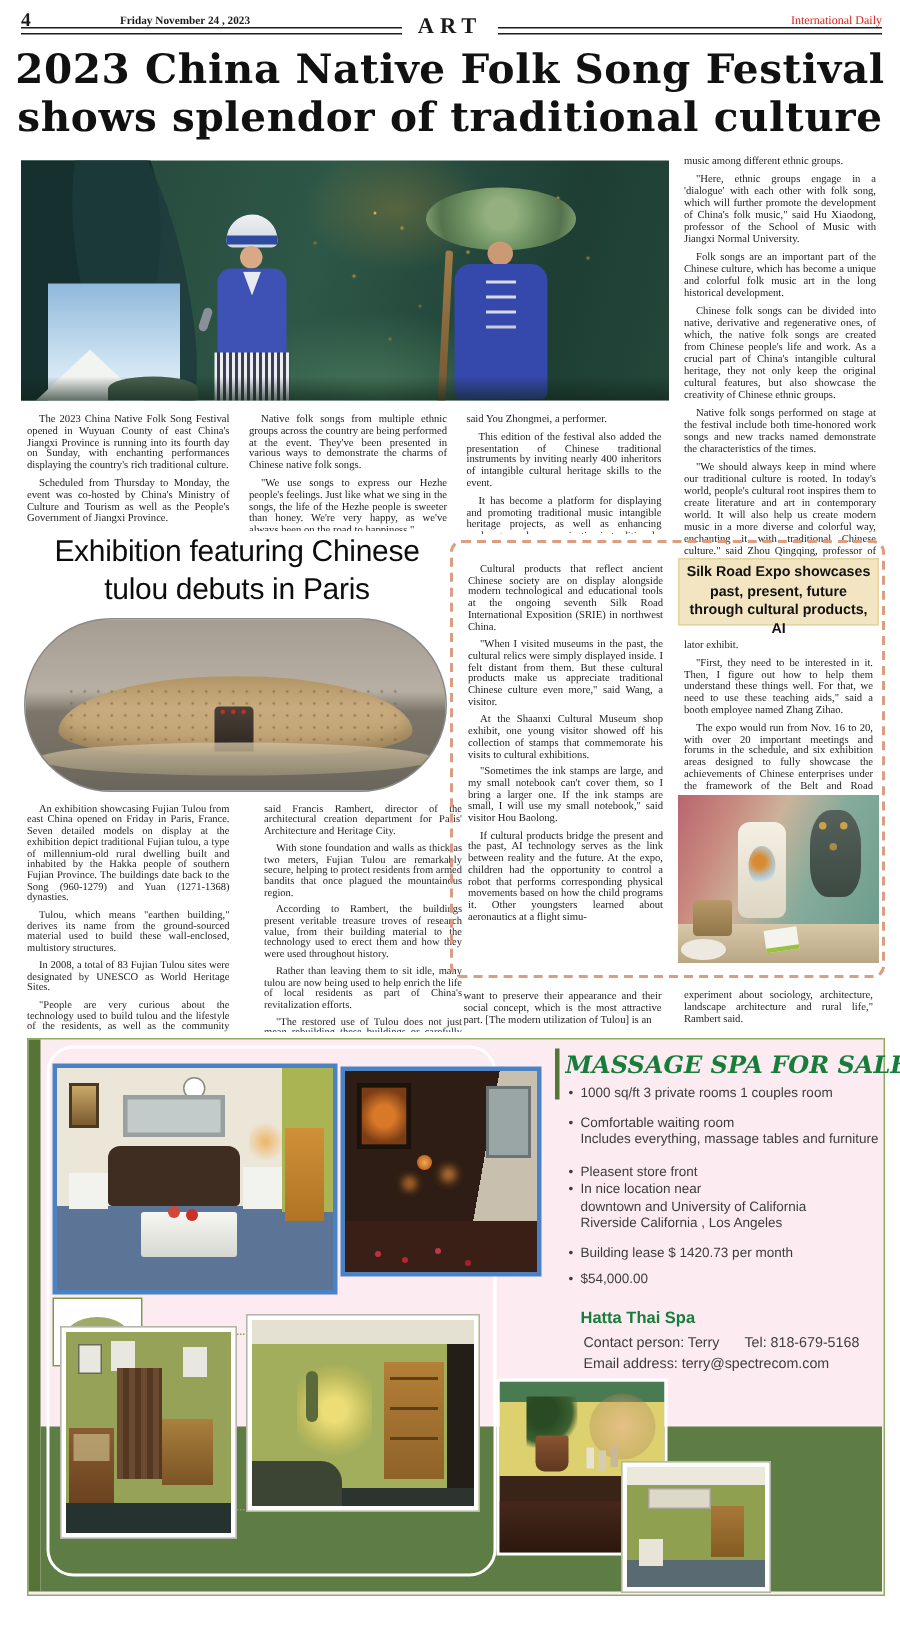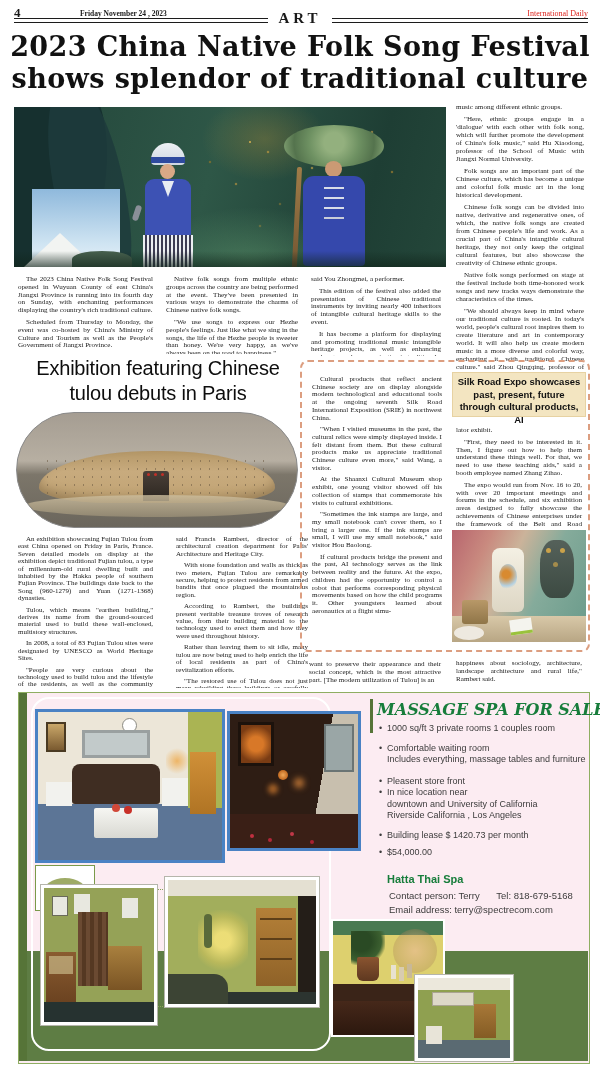--- a/index.html
+++ b/index.html
@@ -108,21 +108,21 @@
   <div class="abs bodytxt" style="left:307px;top:272px;width:138px;height:84px;">
     <p class="ni">said You Zhongmei, a performer.</p>
     <p>This edition of the festival also added the presentation of Chinese traditional instruments by inviting nearly 400 inheritors of intangible cultural heritage skills to the event.</p>
     <p>It has become a platform for displaying and promoting traditional music intangible heritage projects, as well as enhancing exchanges and communication in traditional</p>
   </div>
   <div class="abs bodytxt" style="left:452px;top:99px;width:136px;height:280px;line-height:8px;">
     <p class="ni">music among different ethnic groups.</p>
     <p>"Here, ethnic groups engage in a 'dialogue' with each other with folk song, which will further promote the development of China's folk music," said Hu Xiaodong, professor of the School of Music with Jiangxi Normal University.</p>
     <p>Folk songs are an important part of the Chinese culture, which has become a unique and colorful folk music art in the long historical development.</p>
     <p>Chinese folk songs can be divided into native, derivative and regenerative ones, of which, the native folk songs are created from Chinese people's life and work. As a crucial part of China's intangible cultural heritage, they not only keep the original cultural features, but also showcase the creativity of Chinese ethnic groups.</p>
-    <p>Native folk songs performed on stage at the festival include both time-honored work songs and new tracks ways demonstrate the characteristics of the times.</p>
+    <p>Native folk songs performed on stage at the festival include both time-honored work songs and new tracks named demonstrate the characteristics of the times.</p>
     <p>"We should always keep in mind where our traditional culture is rooted. In today's world, people's cultural root inspires them to create literature and art in contemporary world. It will also help us create modern music in a more diverse and colorful way, enchanting it with traditional Chinese culture." said Zhou Qingqing, professor of China's Central Conservatory of Music.</p>
   </div>
 
   <div class="abs tulou-h" style="left:14px;top:356px;width:288px;">
     <div>Exhibition featuring Chinese</div>
     <div>tulou debuts in Paris</div>
   </div>
 
   <div class="abs ph p-tulou" style="left:16px;top:412px;width:280px;height:114px;">
     <div class="abs" style="left:22px;top:38px;width:236px;height:52px;background:linear-gradient(#b59868,#c8ab7e 40%,#c0a272);border-radius:48% 48% 30% 30% / 70% 70% 30% 30%;box-shadow:inset 0 -6px 10px rgba(90,70,40,.35);">
@@ -176,21 +176,21 @@
       <div class="abs" style="left:6px;top:8px;width:5px;height:5px;background:#caa24a;border-radius:50%;box-shadow:14px 0 #caa24a,7px 14px rgba(202,162,74,.7);"></div>
     </div>
     <div class="abs" style="left:2px;bottom:2px;width:30px;height:14px;background:#eee9e0;border-radius:50%;"></div>
     <div class="abs" style="left:58px;bottom:8px;width:22px;height:12px;background:#f4f4ee;border-bottom:3px solid #9ac23c;transform:rotate(-8deg);"></div>
   </div>
 
   <div class="abs bodytxt" style="left:305px;top:657px;width:140px;height:28px;">
     <p class="ni">want to preserve their appearance and their social concept, which is the most attractive part. [The modern utilization of Tulou] is an</p>
   </div>
   <div class="abs bodytxt" style="left:452px;top:656px;width:134px;height:28px;">
-    <p class="ni">happiness about sociology, architecture, landscape architecture and rural life," Rambert said.</p>
+    <p class="ni">experiment about sociology, architecture, landscape architecture and rural life," Rambert said.</p>
   </div>
 
   <div class="abs ad" style="left:18px;top:692px;width:570px;height:370px;">
 
     <div class="abs" style="left:0;top:0;width:8px;height:368px;background:#567438;"></div>
 
     <div class="abs" style="left:8px;top:258px;width:561px;height:110px;background:#5e7d44;"></div>
 
     <div class="abs" style="left:12px;top:4px;width:296px;height:350px;border:2px solid #fff;border-radius:18px;"></div>
 

